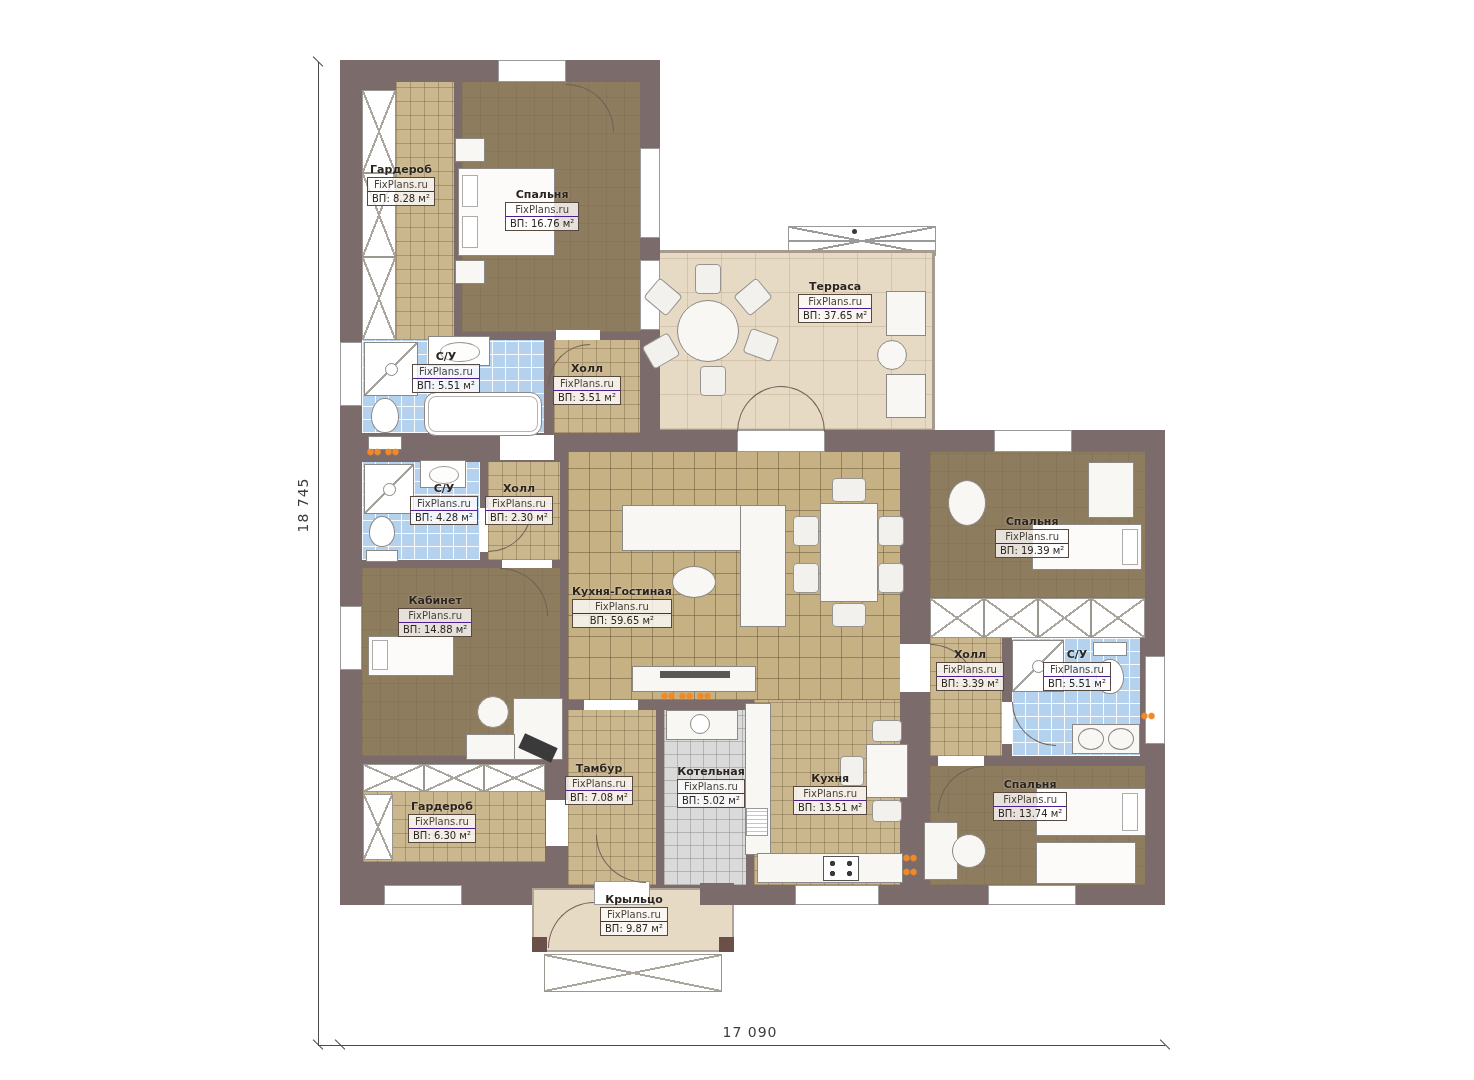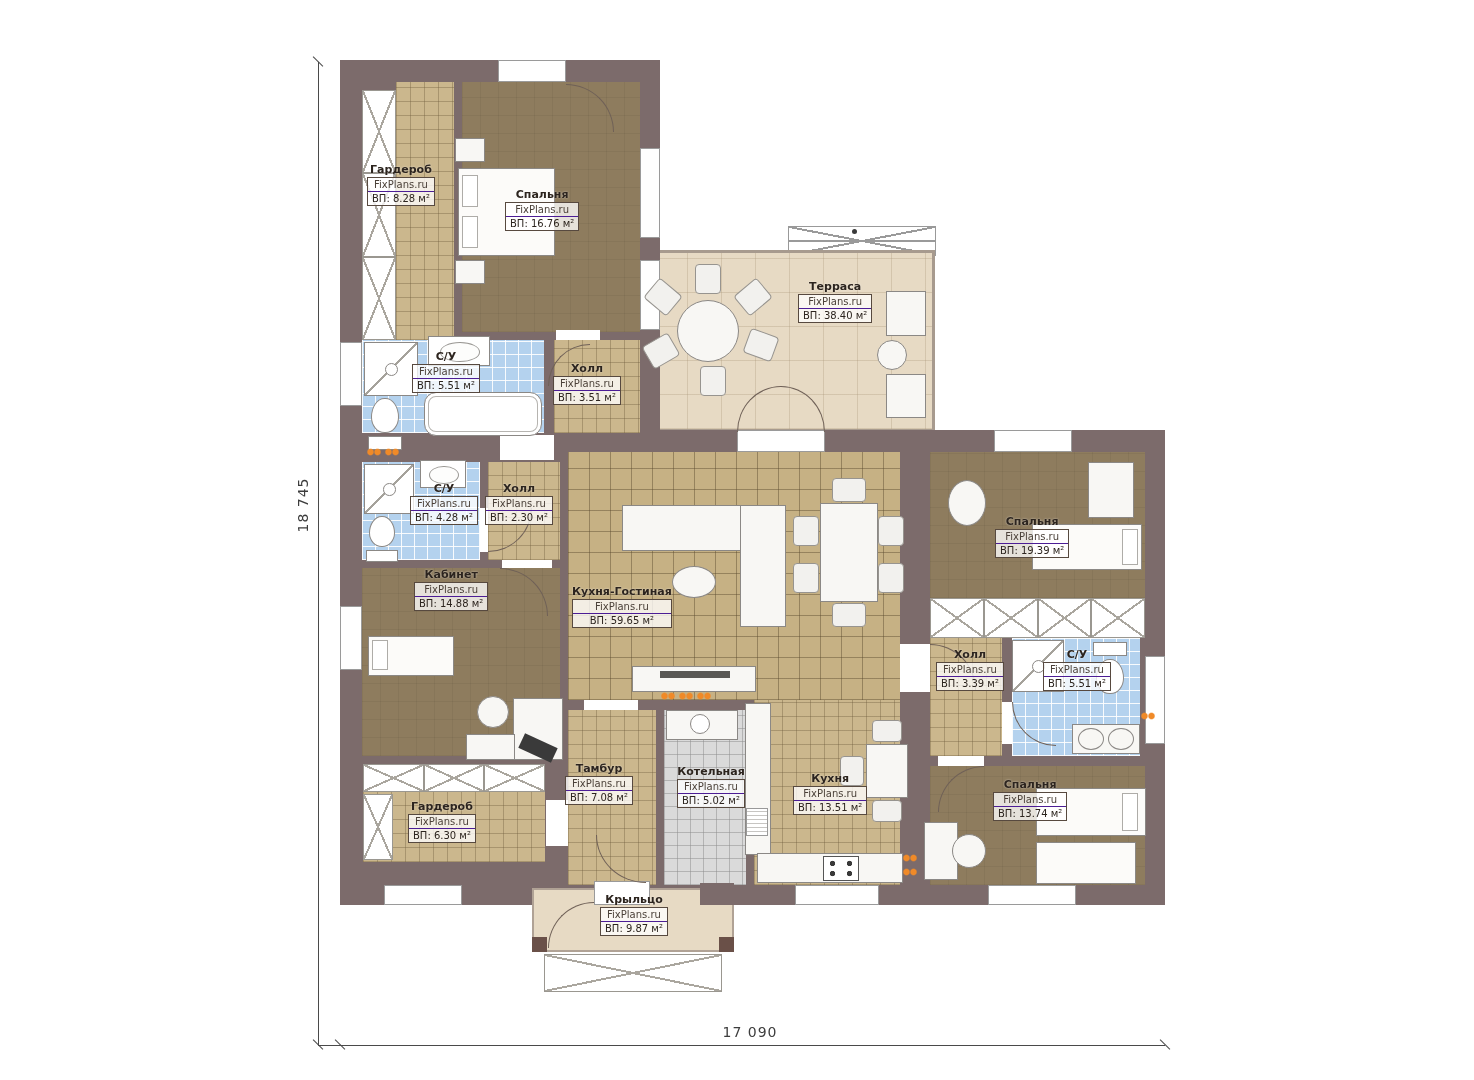--- a/index.html
+++ b/index.html
@@ -285,21 +285,21 @@
     <div class="nm">Спальня</div>
     <div class="bx">
         <div class="wm">FixPlans.ru</div>
     <div class="ar">ВП: 16.76 м²</div>
       </div>
   </div>
   <div class="label" style="left:798px;top:280px;">
     <div class="nm">Терраса</div>
     <div class="bx">
         <div class="wm">FixPlans.ru</div>
-    <div class="ar">ВП: 38.40 м²</div>
+    <div class="ar">ВП: 37.65 м²</div>
       </div>
   </div>
   <div class="label" style="left:412px;top:350px;">
     <div class="nm">С/У</div>
     <div class="bx">
         <div class="wm">FixPlans.ru</div>
     <div class="ar">ВП: 5.51 м²</div>
       </div>
   </div>
   <div class="label" style="left:553px;top:362px;">
@@ -316,21 +316,21 @@
     <div class="ar">ВП: 4.28 м²</div>
       </div>
   </div>
   <div class="label" style="left:485px;top:482px;">
     <div class="nm">Холл</div>
     <div class="bx">
         <div class="wm">FixPlans.ru</div>
     <div class="ar">ВП: 2.30 м²</div>
       </div>
   </div>
-  <div class="label" style="left:398px;top:568px;margin-left:16px;">
+  <div class="label" style="left:398px;top:594px;">
     <div class="nm">Кабинет</div>
     <div class="bx">
         <div class="wm">FixPlans.ru</div>
     <div class="ar">ВП: 14.88 м²</div>
       </div>
   </div>
   <div class="label" style="left:572px;top:585px;">
     <div class="nm">Кухня-Гостиная</div>
     <div class="bx">
         <div class="wm">FixPlans.ru</div>

